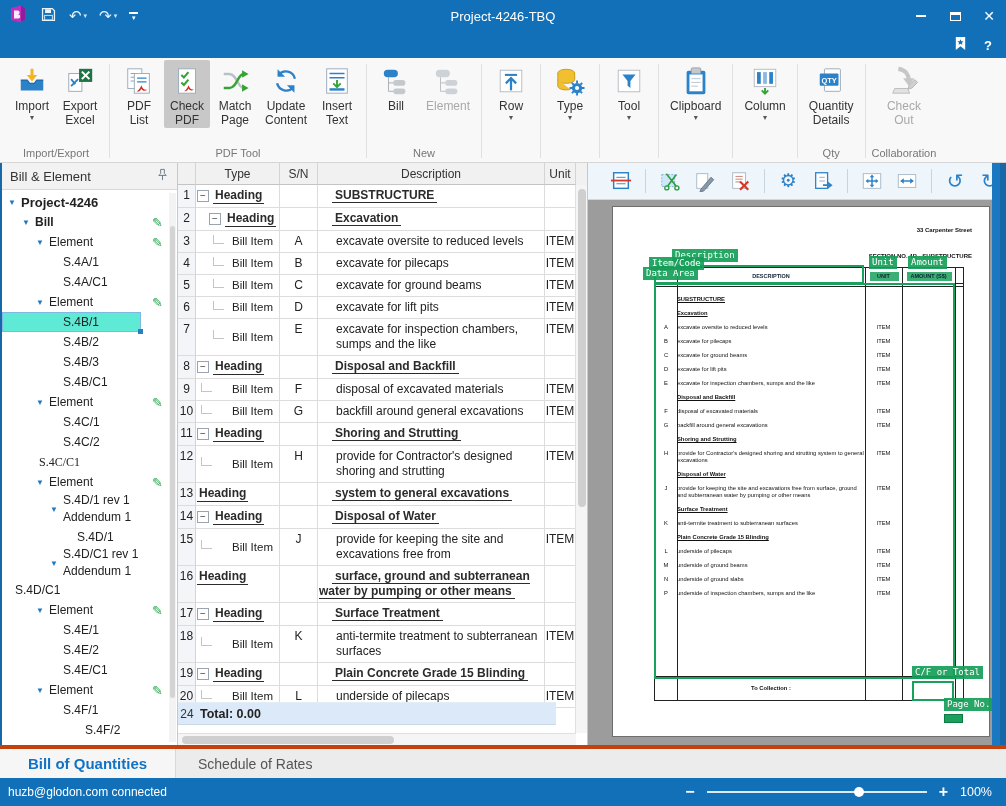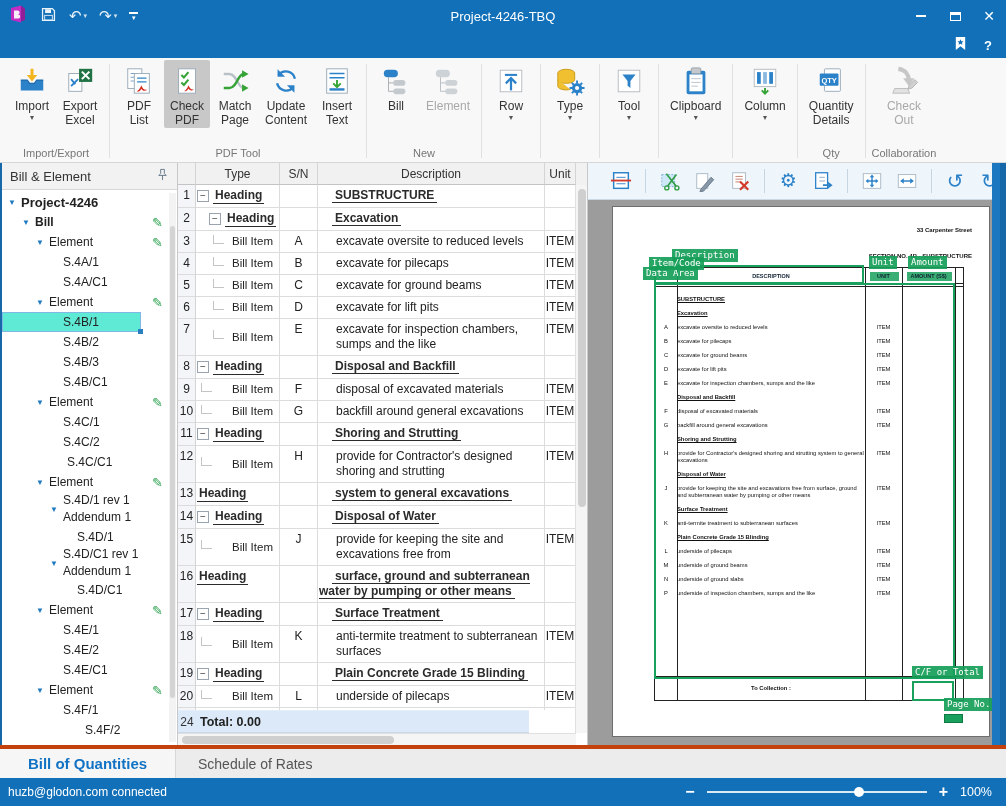--- a/index.html
+++ b/index.html
@@ -86,21 +86,21 @@
   .ty-heading { font-weight:bold; color:#2b2b2b; border-bottom:1px solid #2b2b2b; padding:0 2px; }
   .g-type.item-cell { display:flex; align-items:center; }
   .elbow { width:11px; height:9px; border-left:1px solid #c4c4c4; border-bottom:1px solid #c4c4c4;
            margin-bottom:5px; flex:0 0 11px; }
   .ty-item { margin-left:auto; padding-right:5px; font-size:11.5px; }
   .g-sn { text-align:center; }
   .desc-heading { font-weight:bold; color:#2b2b2b; border-bottom:1px solid #2b2b2b;
                   margin-left:13px; padding:0 3px; display:inline; }
   .desc-item { display:block; padding-left:17px; }
   .g-unit { text-align:center; font-size:10.5px; padding-left:0 !important; padding-right:0 !important; }
-  .g-total { position:absolute; left:0; width:351px; bottom:12px; height:23px; background:#dbe9f8;
+  .g-total { position:absolute; left:0; width:378px; bottom:20px; height:23px; background:#dbe9f8;
              display:flex; align-items:center; border-bottom:1px solid #c8d8e8; border-top:1px solid #e4eef8; }
   .g-total-num { width:18px; text-align:center; font-size:12px; color:#333; }
   .g-total-label { font-weight:bold; font-size:12.5px; color:#222; padding-left:4px;text-align:right; }
   .g-hscroll { position:absolute; left:0; width:398px; bottom:0; height:12px; background:#f5f5f5;
                border-top:1px solid #e0e0e0; }
   .g-hthumb { position:absolute; left:4px; top:2px; width:212px; height:8px; background:#cfcfcf; border-radius:4px; }
   .g-vscroll { position:absolute; right:0; top:22px; bottom:12px; width:12px; background:#f5f5f5;
                border-left:1px solid #e0e0e0; }
   .g-vthumb { position:absolute; left:2px; top:4px; width:8px; height:58%; background:#cfcfcf; border-radius:4px; }
 
@@ -591,21 +591,21 @@
             <span class="tree-label">
               <div>S.4C/1</div>
             </span>
           </div>
           <div class="tree-item" style="padding-left: 48px;">
             <span class="tree-arrow"></span>
             <span class="tree-label">
               <div>S.4C/2</div>
             </span>
           </div>
-          <div class="tree-item" style="padding-left: 52px;">
+          <div class="tree-item" style="padding-left: 24px; font-family: Liberation Serif, serif;">
             <span class="tree-arrow"></span>
             <span class="tree-label">
               <div>S.4C/C1</div>
             </span>
           </div>
           <div class="tree-item" style="padding-left: 34px;">
             <span class="tree-arrow">▼</span>
             <span class="tree-label">
               <div>Element</div>
             </span>
@@ -624,21 +624,21 @@
               <div>S.4D/1</div>
             </span>
           </div>
           <div class="tree-item twoline" style="padding-left: 48px;">
             <span class="tree-arrow">▼</span>
             <span class="tree-label">
               <div>S.4D/C1 rev 1</div>
               <div>Addendum 1</div>
             </span>
           </div>
-          <div class="tree-item" style="padding-left: 62px; text-align: center;">
+          <div class="tree-item" style=" text-align: center;">
             <span class="tree-arrow"></span>
             <span class="tree-label">
               <div>S.4D/C1</div>
             </span>
           </div>
           <div class="tree-item" style="padding-left: 34px;">
             <span class="tree-arrow">▼</span>
             <span class="tree-label">
               <div>Element</div>
             </span>

